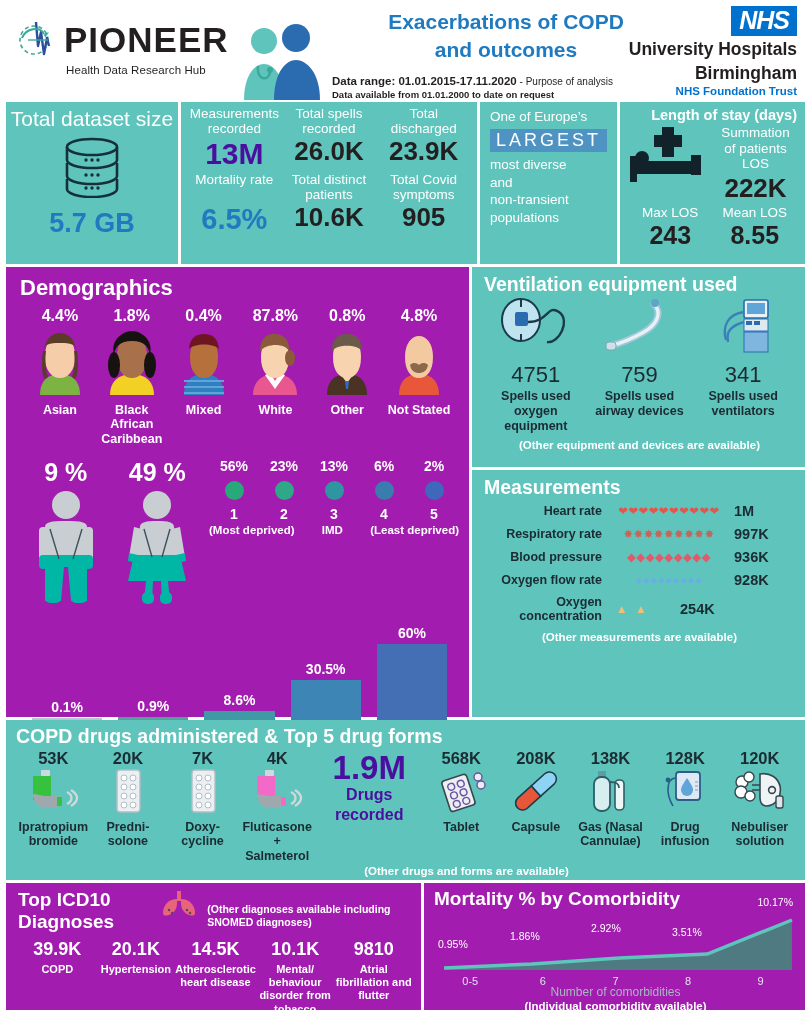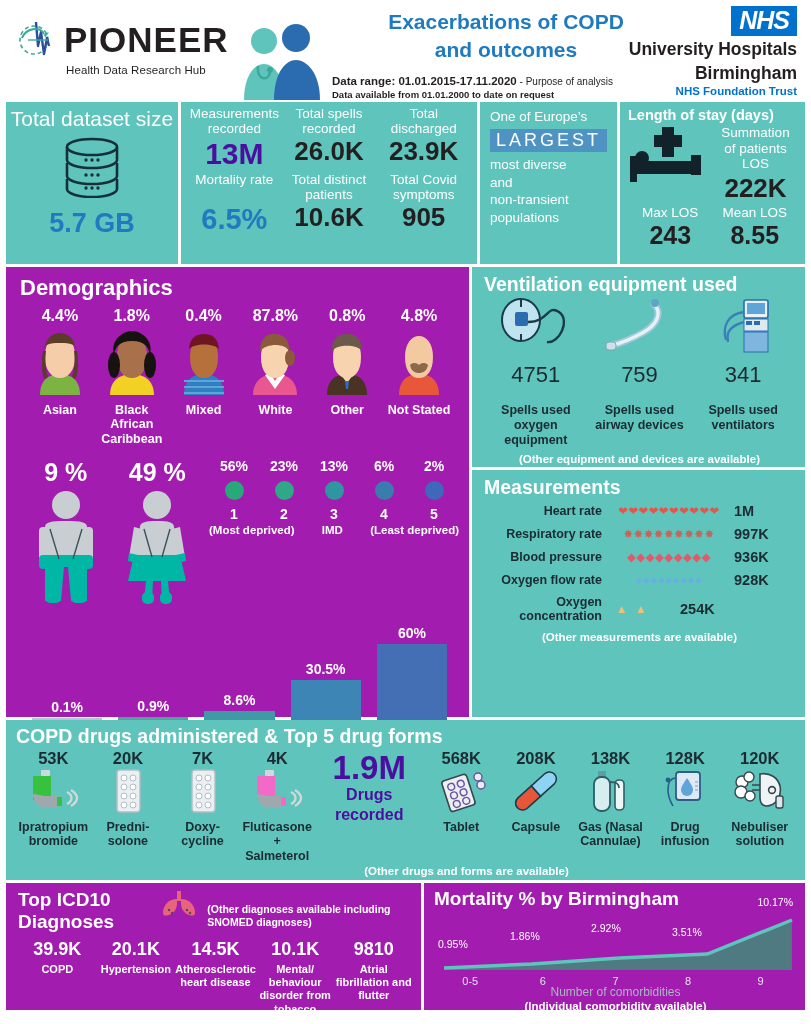--- a/index.html
+++ b/index.html
@@ -49,21 +49,21 @@
   .m-val { font-size: 26px; font-weight: bold; color: #231f20; text-align: center; line-height: 1.2; }
   .m-val.purple { color: #4b0fa0; font-size: 30px; }
   .m-val.blue { color: #1f7ac0; font-size: 29px; }
 
   .eu-panel { width: 137px; padding: 6px 8px 0 10px; }
   .eu-line { color: #fff; font-size: 13.5px; line-height: 1.32; }
   .eu-largest { display: inline-block; background: #4f93c2; color: #fff; font-size: 18px;
                 letter-spacing: 3px; padding: 1px 6px; margin: 3px 0 4px 0; }
 
   .los-panel { flex: 1; padding: 5px 8px 0 8px; }
-  .los-title { color: #fff; font-size: 14.5px; font-weight: bold; text-align: left; }
+  .los-title { color: #fff; font-size: 14.5px; font-weight: bold; text-align: right; }
   .los-mid { display: flex; align-items: flex-start; margin-top: 2px; }
   .los-sum { flex: 1; text-align: center; color: #fff; font-size: 13.5px; line-height: 1.15; }
   .los-sumval { color: #231f20; font-size: 26px; font-weight: bold; margin-top: 2px; }
   .los-bot { display: flex; margin-top: 2px; }
   .los-cell { flex: 1; text-align: center; }
   .los-cell .lab { color: #fff; font-size: 13.5px; }
   .los-cell .val { color: #231f20; font-size: 25px; font-weight: bold; margin-top: 1px; }
 
   
   .mid { display: flex; gap: 3px; margin-top: 3px; height: 450px; }
@@ -96,21 +96,21 @@
   .age-bar { margin: 0 8px; }
   .age-lbl { color: #c9d3d9; font-size: 12.5px; margin-top: 3px; }
 
   
   .right-col { flex: 1; display: flex; flex-direction: column; gap: 3px; }
   .vent-panel { height: 200px; padding: 6px 10px 0 12px; }
   .vent-title { font-size: 19.5px; margin-bottom: 2px; }
   .vent-row { display: flex; justify-content: space-around; margin-top: 2px; }
   .vent-c { width: 102px; text-align: center; }
   .vent-val { font-size: 22px; font-weight: 300; color: #1b2b33; margin-top: 2px; }
-  .vent-lbl { font-size: 12.5px; font-weight: bold; color: #1b2b33; line-height: 1.18; margin-top: 15px; }
+  .vent-lbl { font-size: 12.5px; font-weight: bold; color: #1b2b33; line-height: 1.18; margin-top: 1px; }
   .note { color: #fff; font-size: 11.5px; font-weight: bold; text-align: center; margin-top: 6px; }
 
   .meas-panel { flex: 1; padding: 6px 10px 0 12px; }
   .meas-title { font-size: 19.5px; margin-bottom: 4px; }
   .meas-row { display: flex; align-items: center; margin-bottom: 7px; }
   .meas-lbl { width: 118px; text-align: right; font-size: 12.5px; font-weight: bold; color: #1b2b33; line-height: 1.15; }
   .meas-icons { width: 128px; text-align: center; font-size: 11.5px; letter-spacing: .5px; padding-left: 6px; }
   .meas-val { font-size: 14.5px; font-weight: bold; color: #1b2b33; padding-left: 4px; }
 
   
@@ -782,21 +782,21 @@
           <div class="icd-lbl">Mental/ behaviour disorder from tobacco</div>
         </div>
         <div class="icd-c">
           <div class="icd-val">9810</div>
           <div class="icd-lbl">Atrial fibrillation and flutter</div>
         </div>
       </div>
     </div>
 
     <div class="panel slate mort-panel">
-      <div class="sec-title mort-title">Mortality % by Birmingham</div>
+      <div class="sec-title mort-title">Mortality % by Comorbidity</div>
       <div class="mort-chart">
         <svg width="100%" height="62" viewBox="0 0 360 62" preserveAspectRatio="none">
           <polygon points="10,56 97,52 184,46 271,42 355,8 355,58 10,58" fill="#4f7a82"></polygon>
           <polyline points="10,56 97,52 184,46 271,42 355,8" fill="none" stroke="#5FC4BC" stroke-width="3.5"></polyline>
         </svg>
         <div class="mort-lbl" style="left:4px;  top:26px">0.95%</div>
         <div class="mort-lbl" style="left:76px; top:18px">1.86%</div>
         <div class="mort-lbl" style="left:157px;top:10px">2.92%</div>
         <div class="mort-lbl" style="left:238px;top:14px">3.51%</div>
         <div class="mort-lbl" style="right:4px; top:-16px">10.17%</div>

